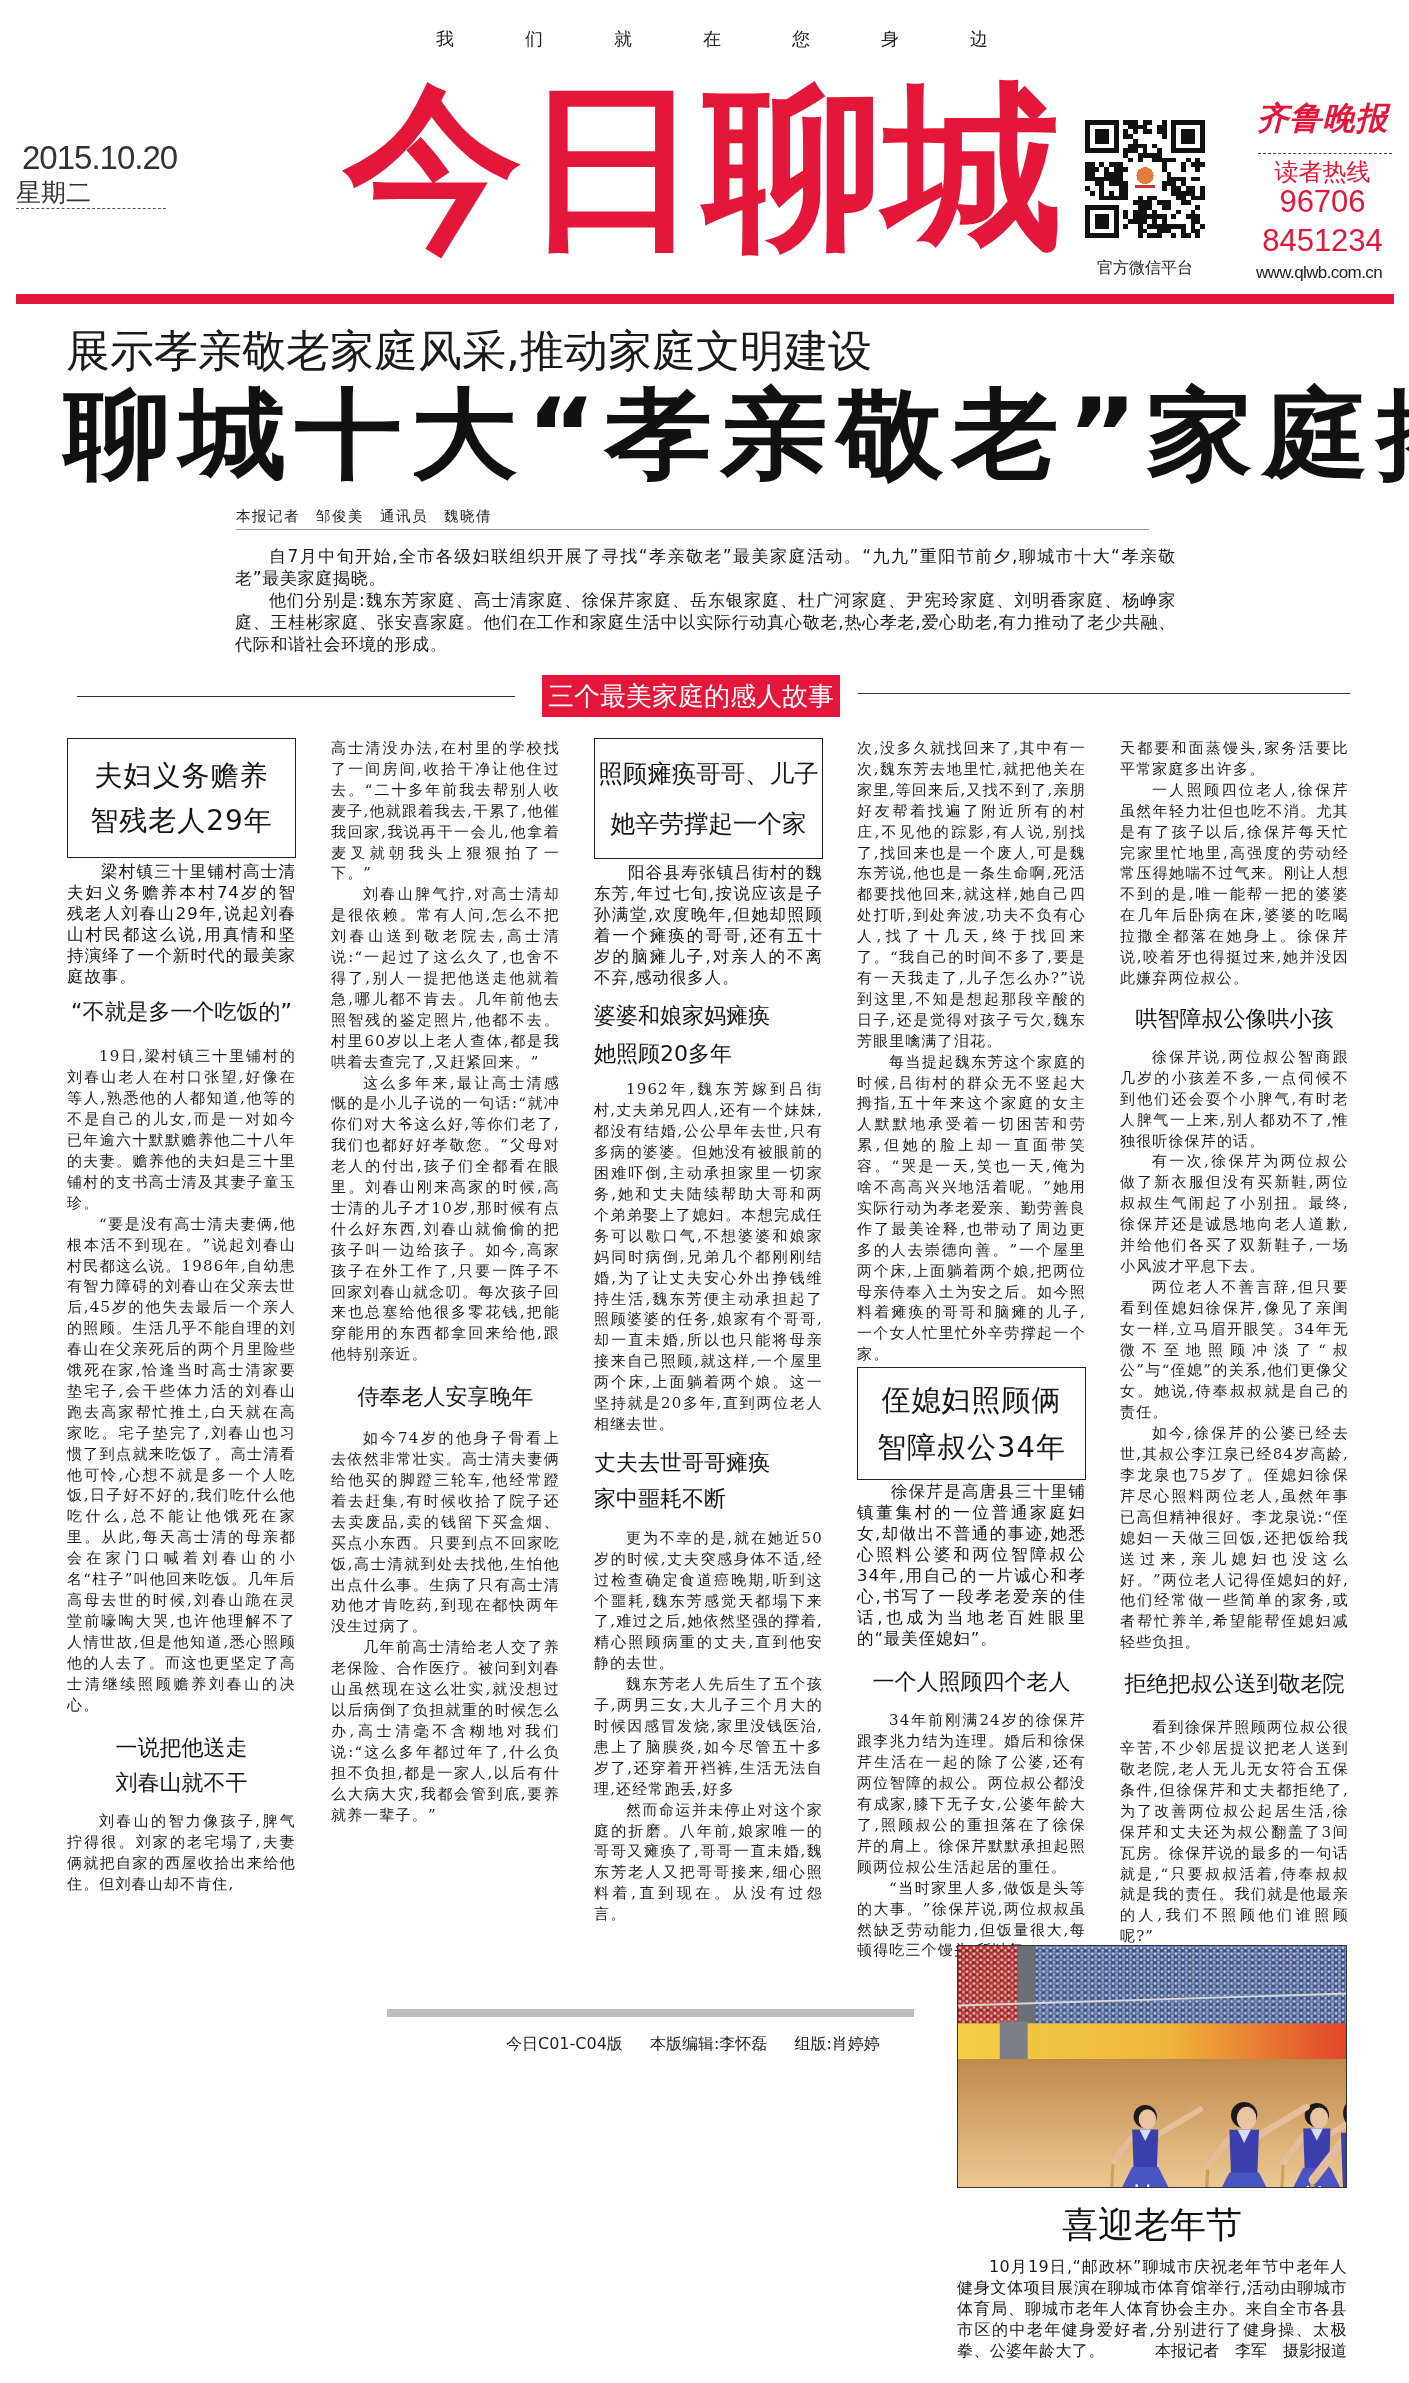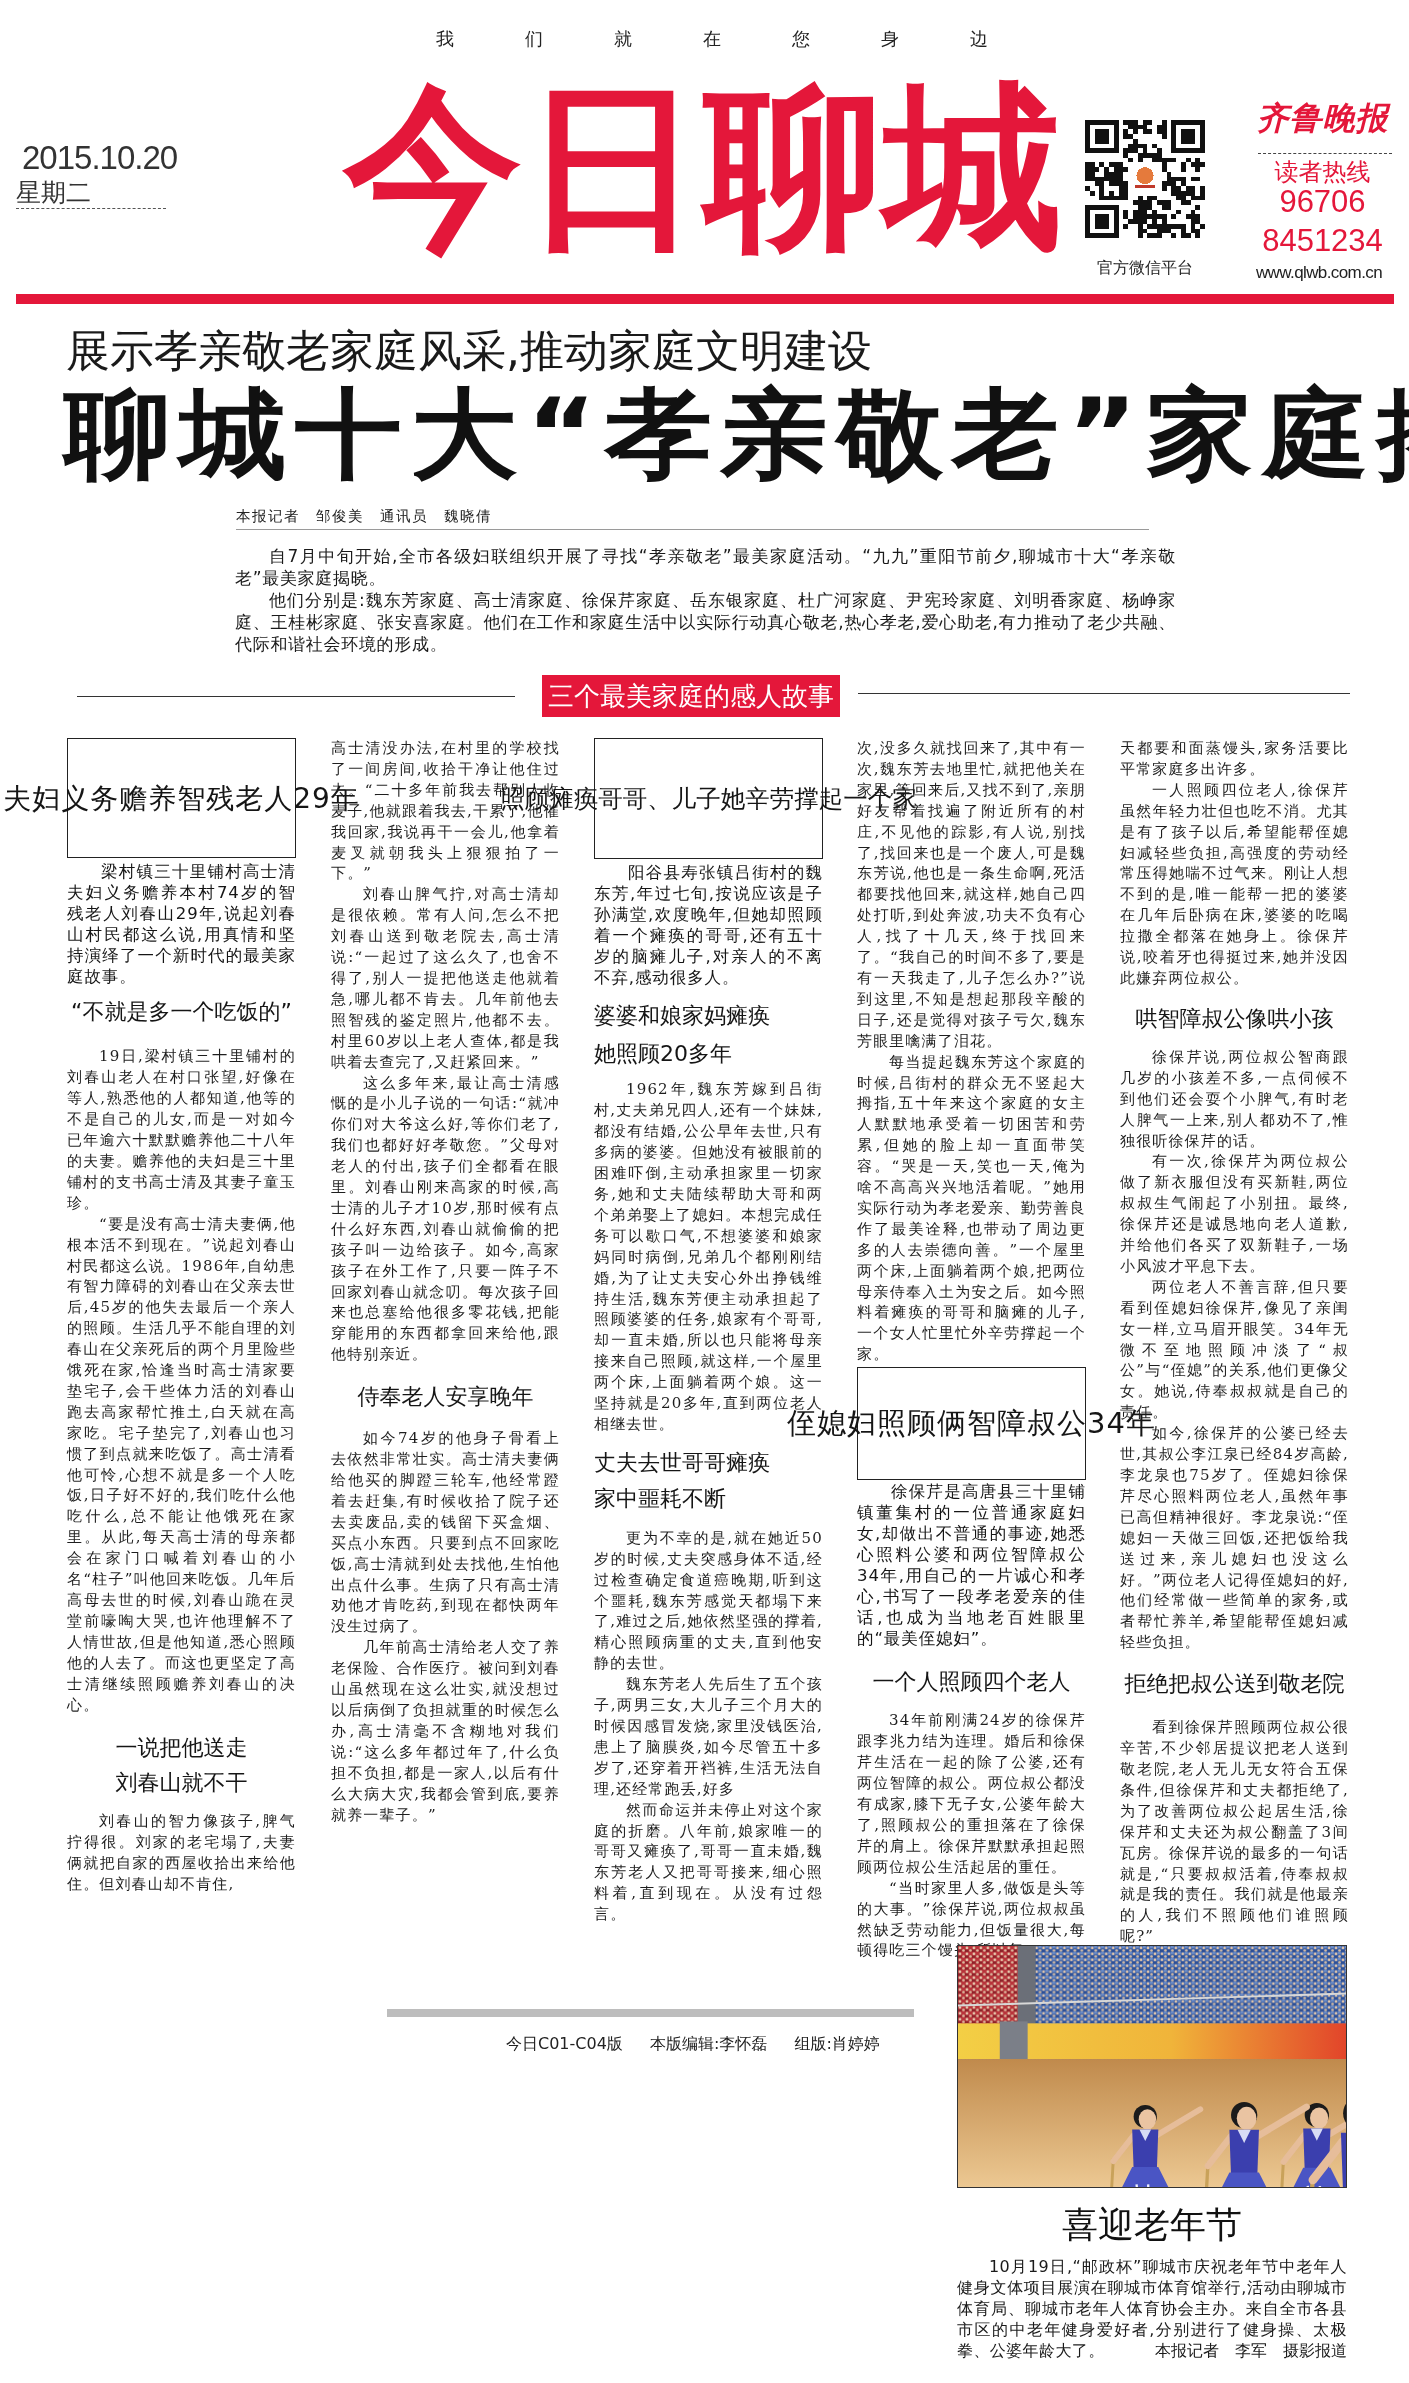--- a/index.html
+++ b/index.html
@@ -47,21 +47,21 @@
             font-size: 26px; line-height: 42px; text-align: center; white-space: nowrap; }
 
   
   .col { position: absolute; top: 738px; width: 229px; }
   .col p { margin: 0; }
   .body { font-family: "DejaVu Serif", serif; font-size: 15px; line-height: 20.9px; letter-spacing: 1.15px;
           text-indent: 32px; text-align: justify; color: #1e1e1e; }
   .body.cont { text-indent: 0; }
   .lead { font-family: "DejaVu Sans", sans-serif; font-size: 16.5px; line-height: 20.9px; letter-spacing: 0.9px;
           text-indent: 34px; text-align: justify; color: #151515; }
-  .box { border: 1.5px solid #222; box-sizing: border-box; display: flex; flex-direction: row;
+  .box { border: 1.5px solid #222; box-sizing: border-box; display: flex; flex-direction: column;
          justify-content: center; align-items: center; text-align: center; white-space: nowrap; color: #151515; }
   .sub { font-size: 22px; text-align: center; white-space: nowrap; color: #151515; }
   .sub div { line-height: inherit; }
   .sub.left { text-align: left; }
 
   
   .gray-bar { left: 387px; top: 2009px; width: 527px; height: 8px; background: var(--rule); }
   .edition { left: 506px; top: 2033px; font-size: 16px; line-height: 22px; white-space: nowrap; color: #222; }
   .edition span { margin-right: 22px; }
   .photo { left: 957px; top: 1945px; width: 390px; height: 243px; border: 1px solid #333; box-sizing: border-box; overflow: hidden; }
@@ -391,21 +391,21 @@
   <p class="lead">徐保芹是高唐县三十里铺镇董集村的一位普通家庭妇女,却做出不普通的事迹,她悉心照料公婆和两位智障叔公34年,用自己的一片诚心和孝心,书写了一段孝老爱亲的佳话,也成为当地老百姓眼里的“最美侄媳妇”。</p>
   <div class="sub" style="line-height:30px;margin:18px 0 13px">
     <div>一个人照顾四个老人</div>
   </div>
   <p class="body">34年前刚满24岁的徐保芹跟李兆力结为连理。婚后和徐保芹生活在一起的除了公婆,还有两位智障的叔公。两位叔公都没有成家,膝下无子女,公婆年龄大了,照顾叔公的重担落在了徐保芹的肩上。徐保芹默默承担起照顾两位叔公生活起居的重任。</p>
   <p class="body">“当时家里人多,做饭是头等的大事。”徐保芹说,两位叔叔虽然缺乏劳动能力,但饭量很大,每顿得吃三个馒头,所以每</p>
 </div>
 
 <div class="col" style="left:1120px">
   <p class="body cont">天都要和面蒸馒头,家务活要比平常家庭多出许多。</p>
-  <p class="body">一人照顾四位老人,徐保芹虽然年轻力壮但也吃不消。尤其是有了孩子以后,希望能帮侄媳妇减轻些负担,高强度的劳动经常压得她喘不过气来。刚让人想不到的是,唯一能帮一把的婆婆在几年后卧病在床,婆婆的吃喝拉撒全都落在她身上。徐保芹说,咬着牙也得挺过来,她并没因此嫌弃两位叔公。</p>
+  <p class="body">一人照顾四位老人,徐保芹虽然年轻力壮但也吃不消。尤其是有了孩子以后,徐保芹每天忙完家里忙地里,高强度的劳动经常压得她喘不过气来。刚让人想不到的是,唯一能帮一把的婆婆在几年后卧病在床,婆婆的吃喝拉撒全都落在她身上。徐保芹说,咬着牙也得挺过来,她并没因此嫌弃两位叔公。</p>
   <div class="sub" style="line-height:30px;margin:15px 0 13px">
     <div>哄智障叔公像哄小孩</div>
   </div>
   <p class="body">徐保芹说,两位叔公智商跟几岁的小孩差不多,一点伺候不到他们还会耍个小脾气,有时老人脾气一上来,别人都劝不了,惟独很听徐保芹的话。</p>
   <p class="body">有一次,徐保芹为两位叔公做了新衣服但没有买新鞋,两位叔叔生气闹起了小别扭。最终,徐保芹还是诚恳地向老人道歉,并给他们各买了双新鞋子,一场小风波才平息下去。</p>
   <p class="body">两位老人不善言辞,但只要看到侄媳妇徐保芹,像见了亲闺女一样,立马眉开眼笑。34年无微不至地照顾冲淡了“叔公”与“侄媳”的关系,他们更像父女。她说,侍奉叔叔就是自己的责任。</p>
   <p class="body">如今,徐保芹的公婆已经去世,其叔公李江泉已经84岁高龄,李龙泉也75岁了。侄媳妇徐保芹尽心照料两位老人,虽然年事已高但精神很好。李龙泉说:“侄媳妇一天做三回饭,还把饭给我送过来,亲儿媳妇也没这么好。”两位老人记得侄媳妇的好,他们经常做一些简单的家务,或者帮忙养羊,希望能帮侄媳妇减轻些负担。</p>
   <div class="sub" style="line-height:30px;margin:16px 0 18px">
     <div>拒绝把叔公送到敬老院</div>
   </div>

